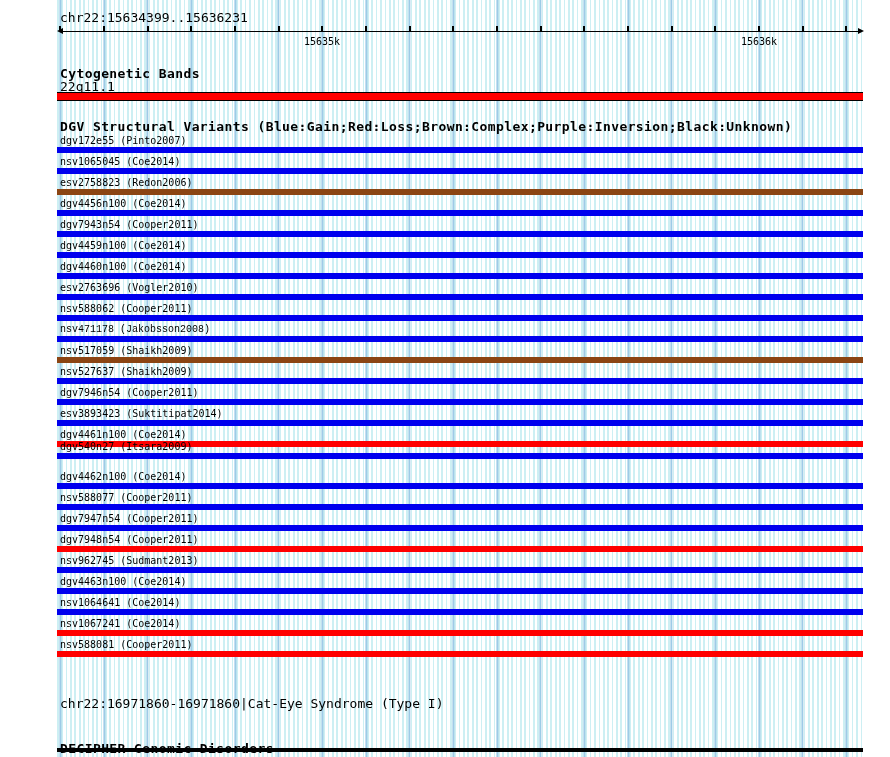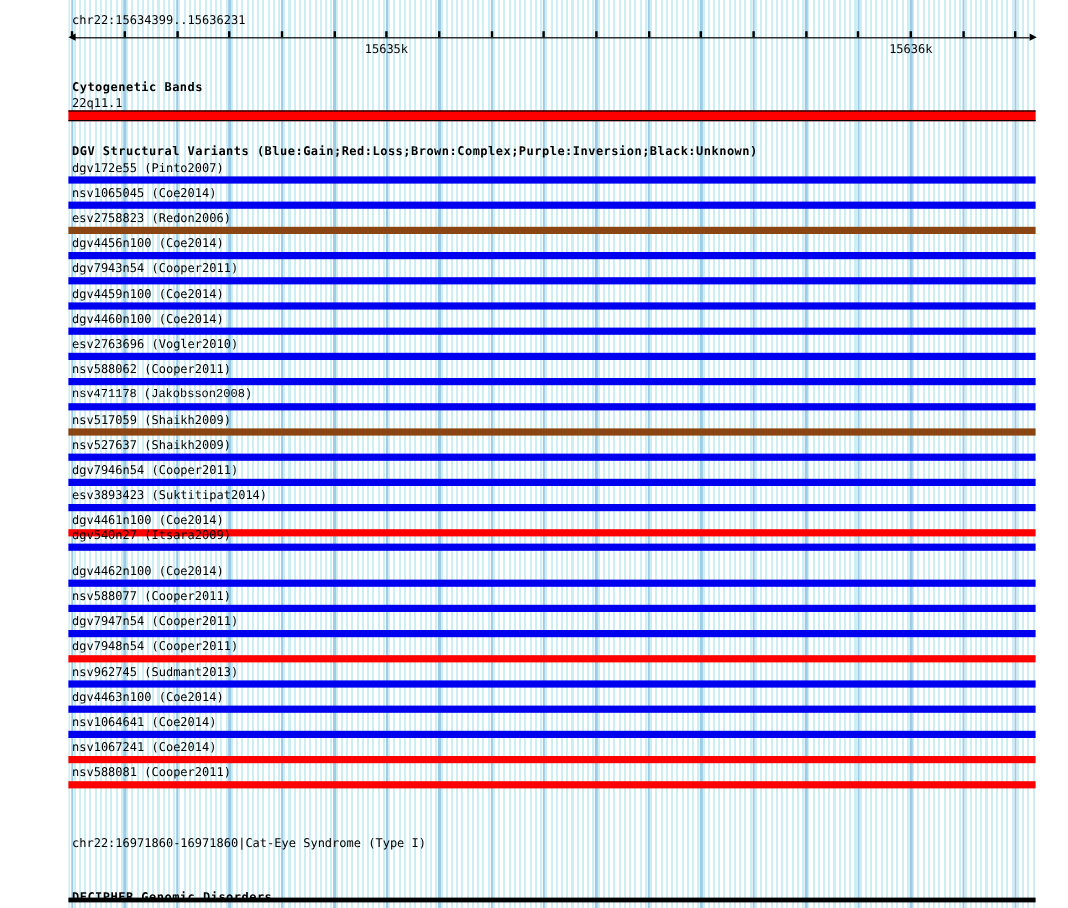--- a/index.html
+++ b/index.html
@@ -17,22 +17,22 @@
   }
   
   .grid-bg{
     position:absolute;left:57px;top:0;width:806px;height:757px;
     background-color:#ffffff;
     background-image:
       repeating-linear-gradient(90deg,#9ecbe6 0px,#9ecbe6 2px,transparent 2px,transparent 43.67px),
       repeating-linear-gradient(90deg,#cdeff3 0px,#cdeff3 1.7px,transparent 1.7px,transparent 4.367px);
     background-position:2.4px 0,0 0;
   }
-  .txt{position:absolute;font-size:10px;line-height:13px;white-space:pre;}
-  .hdr{position:absolute;font-size:10px;line-height:13px;font-weight:bold;letter-spacing:.4px;white-space:pre;}
+  .txt{position:absolute;font-size:13px;line-height:13px;white-space:pre;}
+  .hdr{position:absolute;font-size:13px;line-height:13px;font-weight:bold;letter-spacing:.4px;white-space:pre;}
   
   .ruler-line{position:absolute;left:60px;top:31px;width:798px;height:1px;background:#000;}
   .arrow{position:absolute;width:0;height:0;border-top:3px solid transparent;border-bottom:3px solid transparent;}
   .arrow.left{left:57px;top:28px;border-right:6px solid #000;}
   .arrow.right{left:858px;top:28px;border-left:6px solid #000;}
   .tick{position:absolute;top:26px;width:2px;height:5px;background:#000;}
   .tick-label{position:absolute;top:35px;font-size:10px;line-height:13px;transform:translateX(-50%);white-space:pre;}
   
   .band-bar{
     position:absolute;left:57px;top:92px;width:806px;height:7px;

